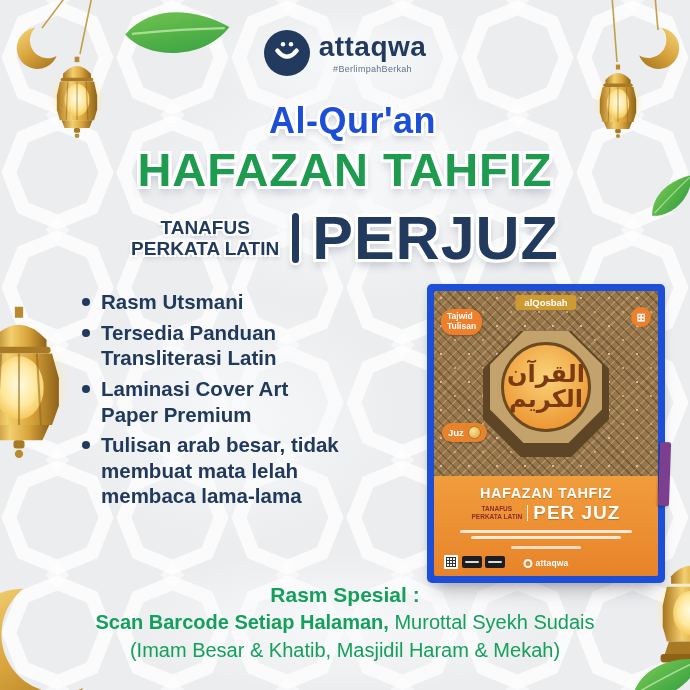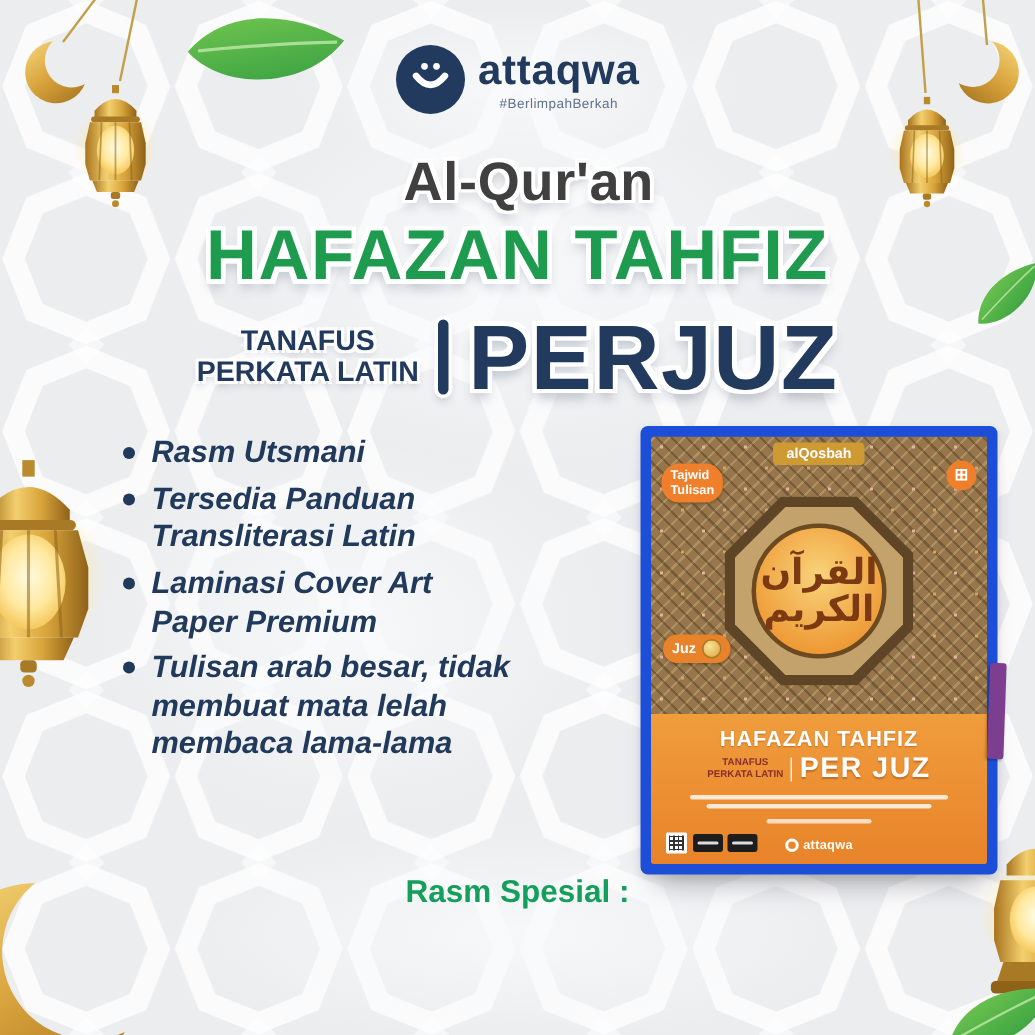--- a/index.html
+++ b/index.html
@@ -20,54 +20,54 @@
 
   
   .brand { left:0; right:0; top:30px; display:flex; justify-content:center; align-items:center; gap:9px; }
   .logo-circle { width:46px; height:46px; border-radius:50%; background:#223a5e; display:flex; align-items:center; justify-content:center; }
   .logo-circle svg { width:32px; height:32px; }
   .brand-text { display:flex; flex-direction:column; align-items:center; }
   .brand-name { font-size:28px; font-weight:700; color:#223a5e; letter-spacing:.5px; line-height:1; }
   .brand-tagline { font-size:9px; color:#62728a; margin-top:3px; letter-spacing:.3px; }
 
   
-  .title-kicker { left:0; right:0; top:100px; text-align:center; font-size:36px; font-weight:700; color:#404040; letter-spacing:.5px;
+  .title-kicker { left:0; right:0; top:100px; text-align:center; font-size:36px; font-weight:700; color:#1d4ed8; letter-spacing:.5px;
     text-shadow:-2.5px -2.5px 0 #fff,2.5px -2.5px 0 #fff,-2.5px 2.5px 0 #fff,2.5px 2.5px 0 #fff,0 -2.5px 0 #fff,0 2.5px 0 #fff,-2.5px 0 0 #fff,2.5px 0 0 #fff,0 5px 7px rgba(45,65,95,.30);padding-left:15px; }
   .title-main { left:0; right:0; top:142px; text-align:center; font-size:47px; font-weight:700; color:#1e9b4e; letter-spacing:1px;
     text-shadow:-3px -3px 0 #fff,3px -3px 0 #fff,-3px 3px 0 #fff,3px 3px 0 #fff,0 -3px 0 #fff,0 3px 0 #fff,-3px 0 0 #fff,3px 0 0 #fff,0 6px 8px rgba(45,65,95,.30); }
   .title-sub { left:0; right:0; top:203px; display:flex; align-items:center; justify-content:center; gap:13px; }
   .sub-stack { display:flex; flex-direction:column; align-items:center; font-size:19px; font-weight:700; color:#223a5e; line-height:1.12;
     text-shadow:-2px -2px 0 #fff,2px -2px 0 #fff,-2px 2px 0 #fff,2px 2px 0 #fff,0 3px 5px rgba(45,65,95,.28); }
   .sub-divider { width:7px; height:50px; background:#223a5e; border-radius:4px; box-shadow:0 0 0 2.5px #fff,0 4px 6px rgba(45,65,95,.3); }
   .sub-big { font-size:61px; font-weight:700; color:#223a5e; letter-spacing:1px;
     text-shadow:-3px -3px 0 #fff,3px -3px 0 #fff,-3px 3px 0 #fff,3px 3px 0 #fff,0 -3px 0 #fff,0 3px 0 #fff,-3px 0 0 #fff,3px 0 0 #fff,0 6px 8px rgba(45,65,95,.30); }
 
   
   .features { left:78px; top:276px; width:350px; }
   .features-heading { font-size:30px; font-weight:700; color:#213a5c; letter-spacing:.3px; }
-  .features-list { list-style:none; margin-top:13px;font-style:italic; }
+  .features-list { list-style:none; margin-top:13px; }
   .features-list li { position:relative; padding-left:23px; font-size:20.5px; font-weight:700; color:#213a5c; line-height:1.25; margin-bottom:5px; white-space:pre-line; }
   .features-list li::before { content:""; position:absolute; left:4px; top:9px; width:8px; height:8px; border-radius:50%; background:#213a5c; }
 
   
   .book-photo { left:427px; top:284px; width:238px; height:299px; background:#1d4ed8; border-radius:5px; padding:7px;
     box-shadow:0 16px 16px -10px rgba(60,60,70,.35), 0 2px 6px rgba(60,60,70,.12); }
   .book-cover { position:relative; width:100%; height:100%; border-radius:2px; overflow:hidden;
     background-color:#96764a;
     background-image:
       radial-gradient(circle 1.7px at 7px 7px, #e5b3a2 55%, transparent 62%),
       radial-gradient(circle 1.7px at 21px 21px, #d3a75f 55%, transparent 62%),
       repeating-linear-gradient(45deg, rgba(42,28,14,.30) 0 1.5px, transparent 1.5px 7px),
       repeating-linear-gradient(-45deg, rgba(255,226,170,.24) 0 1.5px, transparent 1.5px 7px);
     background-size:28px 28px,28px 28px,auto,auto; }
   .publisher-badge { position:absolute; top:4px; left:50%; transform:translateX(-50%); background:#cd9a33; color:#fff; font-size:9.5px; font-weight:700; padding:2px 9px; border-radius:3px; }
   .tajwid-badge { position:absolute; left:7px; top:18px; background:#ef7f2b; color:#fff; font-size:8.5px; font-weight:700; line-height:1.15; padding:3px 6px; border-radius:12px; text-align:left; box-shadow:0 1px 2px rgba(0,0,0,.25); }
   .cube-badge { position:absolute; right:7px; top:16px; width:20px; height:20px; border-radius:50%; background:#ef7f2b; color:#fff; font-size:11px; line-height:20px; text-align:center; font-weight:700; }
   .medallion { position:absolute; left:50%; top:40px; transform:translateX(-50%); width:126px; height:126px;
-    clip-path:polygon(30% 0,70% 0,100% 30%,100% 70%,70% 100%,30% 100%,0 70%,0 30%); background:#5d4526; display:flex; align-items:center; justify-content:center; }
+    clip-path:polygon(30% 0,70% 0,100% 30%,100% 70%,70% 100%,30% 100%,0 70%,0 30%); background:#5d4526; display:flex; align-items:flex-start; justify-content:center; }
   .medallion-inner { width:112px; height:112px; clip-path:polygon(30% 0,70% 0,100% 30%,100% 70%,70% 100%,30% 100%,0 70%,0 30%); background:#c3a36b; display:flex; align-items:center; justify-content:center; }
   .medallion-circle { width:90px; height:90px; border-radius:50%; border:3px solid #6b4a22; background:radial-gradient(circle at 50% 38%, #f9d37a, #ee9a36 75%); display:flex; align-items:center; justify-content:center; text-align:center; }
   .calligraphy { font-family:"DejaVu Sans", sans-serif; font-size:24px; font-weight:700; color:#7c3a12; line-height:1.05; padding:6px; }
   .juz-badge { position:absolute; left:8px; top:132px; display:flex; align-items:center; gap:4px; background:#e9832b; border-radius:11px; padding:3px 6px; box-shadow:0 1px 2px rgba(0,0,0,.25); }
   .juz-label { color:#fff; font-size:9.5px; font-weight:700; }
   .juz-crescent { width:13px; height:13px; border-radius:50%; background:radial-gradient(circle at 35% 35%, #fbe29a, #d9a33c); border:1px solid #a87a26; }
 
   .cover-band { position:absolute; left:0; right:0; bottom:0; height:100px; background:linear-gradient(180deg,#f09d3c,#e8832a); display:flex; flex-direction:column; align-items:center; padding-top:9px; }
   .cover-title { color:#fff; font-size:14.5px; font-weight:700; letter-spacing:.6px; text-shadow:0 1px 1px rgba(120,60,10,.4); }
   .cover-sub { display:flex; align-items:center; justify-content:flex-start; gap:5px; margin-top:1px; }
@@ -317,15 +317,19 @@
             <span class="cover-logo-text">attaqwa</span>
           </div>
         </div>
       </div>
     </div>
     <div class="bookmark"></div>
   </div>
 
   <div class="content special">
     <div class="special-heading">Rasm Spesial :</div>
+    <div class="special-line">
+      <span class="b">Scan Barcode Setiap Halaman,</span><span> Murottal Syekh Sudais</span>
+    </div>
+    <div class="special-line">(Imam Besar &amp; Khatib, Masjidil Haram &amp; Mekah)</div>
   </div>
 
 </div>
 
 </body></html>

